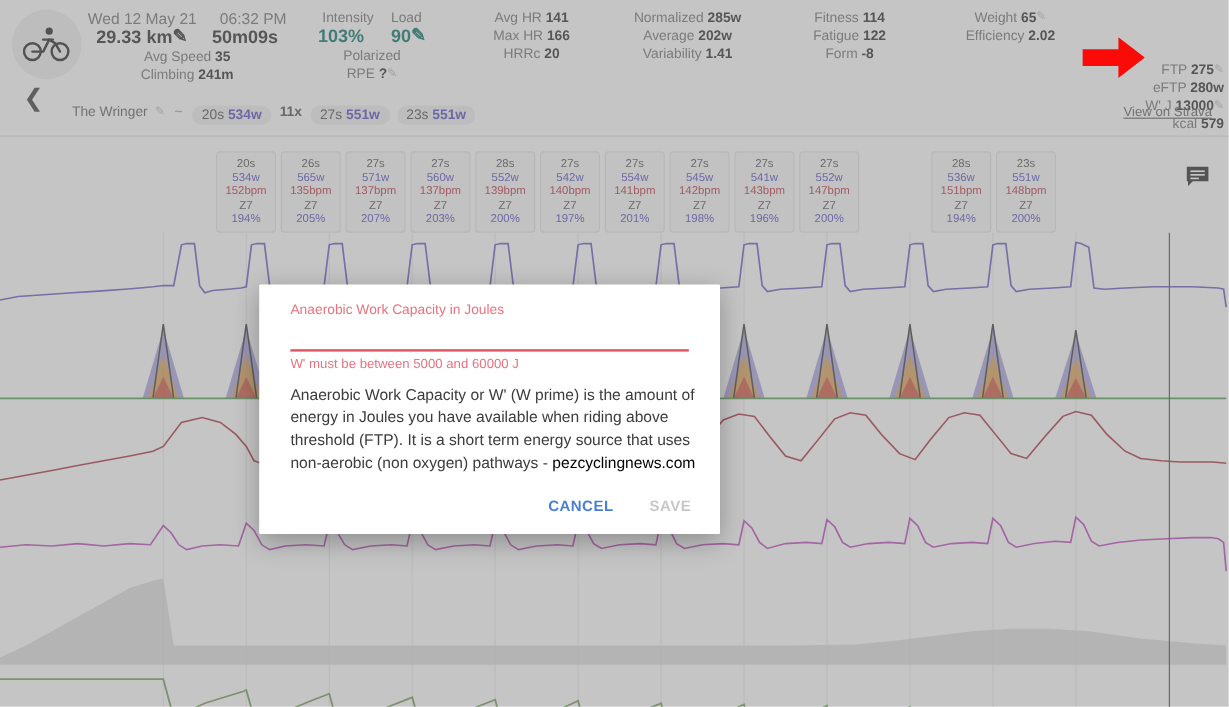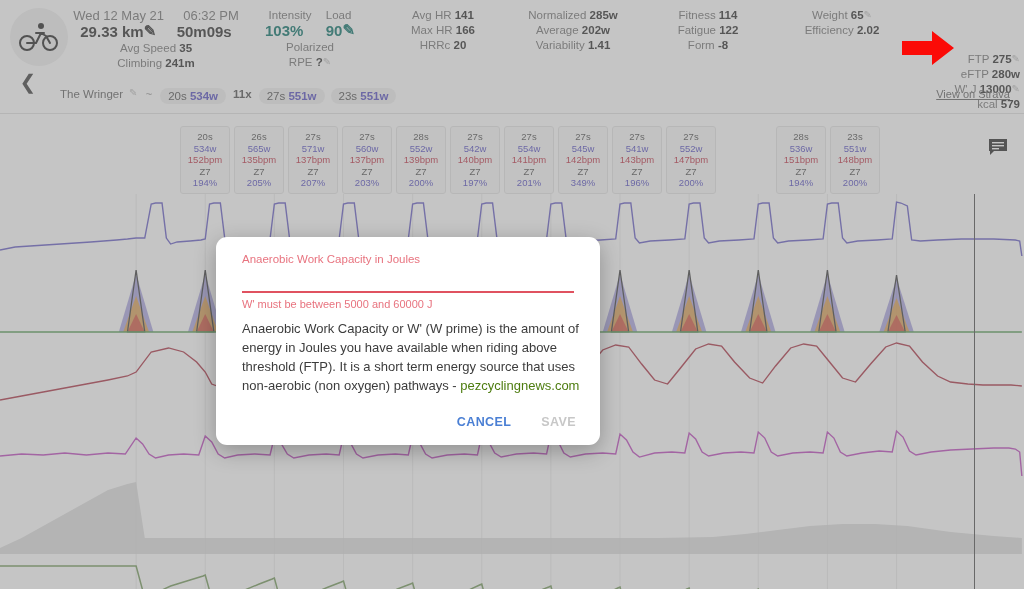--- a/index.html
+++ b/index.html
@@ -80,31 +80,31 @@
   .cursorline{position:absolute;width:1px;background:#555;}
 
   
   .scrim{position:absolute;inset:0;background:rgba(128,128,128,0.46);z-index:50;}
 
   
   .redarrow{position:absolute;left:902px;top:31px;width:52px;height:34px;z-index:60;}
 
   
   .modal{position:absolute;left:216px;top:237px;width:384px;height:208px;background:#fff;
-         border-radius:11px;box-shadow:0 6px 22px rgba(0,0,0,0.28);z-index:70;
+         border-radius:1px;box-shadow:0 6px 22px rgba(0,0,0,0.28);z-index:70;
          padding:0;box-sizing:border-box;}
   .m-label{position:absolute;left:26px;top:16px;font-size:11.5px;color:#e8737f;}
   .m-input{position:absolute;left:26px;top:38px;width:332px;height:24px;border:none;
            outline:none;background:transparent;font-size:13px;color:#333;
            font-family:"Liberation Sans", sans-serif;padding:0;}
   .m-underline{position:absolute;left:26px;top:54px;width:332px;height:2px;background:#e05260;}
   .m-err{position:absolute;left:26px;top:61px;font-size:11px;color:#e8737f;}
   .m-body{position:absolute;left:26px;top:82px;width:342px;font-size:13px;color:#3c3c3c;
           line-height:19px;}
-  .m-body a{color:#4d7c0f;text-decoration:none;text-align:center;}
+  .m-body a{color:#000000;text-decoration:none;text-align:center;}
   .m-actions{position:absolute;right:22px;bottom:12px;display:flex;gap:26px;align-items:center;}
   .btn{font-size:12.5px;font-weight:bold;letter-spacing:0.4px;background:none;border:none;
        font-family:"Liberation Sans", sans-serif;cursor:pointer;padding:4px 2px;}
   .btn-cancel{color:#4a7fd4;}
   .btn-save{color:#c7c7c7;}
 </style>
 </head>
 <body>
 
 <div id="root">
@@ -253,21 +253,21 @@
           <div class="pw">554w</div>
           <div class="hr">141bpm</div>
           <div class="zn">Z7</div>
           <div class="pc">201%</div>
         </div>
         <div class="icard">
           <div class="dur">27s</div>
           <div class="pw">545w</div>
           <div class="hr">142bpm</div>
           <div class="zn">Z7</div>
-          <div class="pc">349%</div>
+          <div class="pc">198%</div>
         </div>
         <div class="icard">
           <div class="dur">27s</div>
           <div class="pw">541w</div>
           <div class="hr">143bpm</div>
           <div class="zn">Z7</div>
           <div class="pc">196%</div>
         </div>
         <div class="icard">
           <div class="dur">27s</div>

